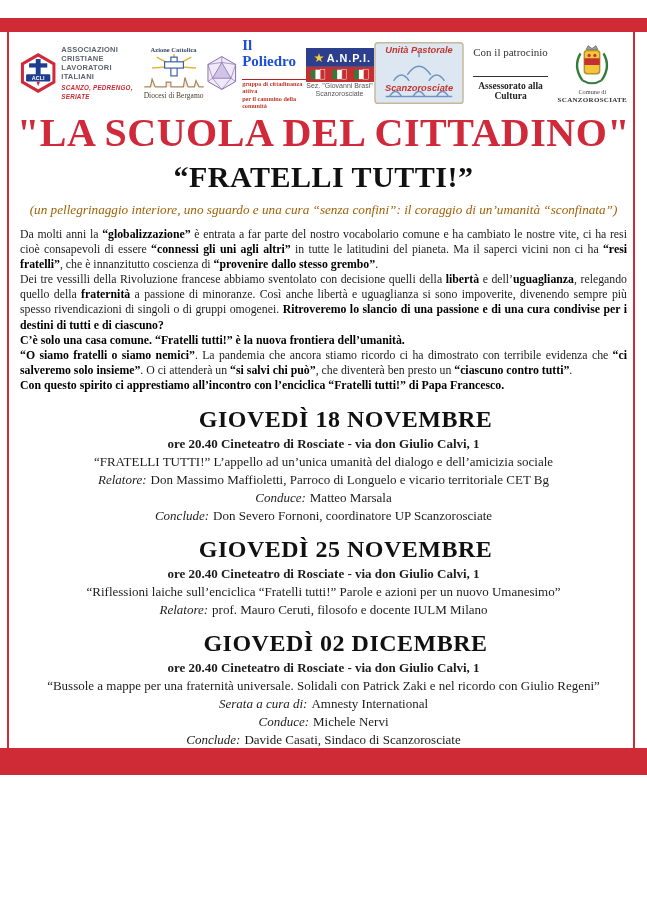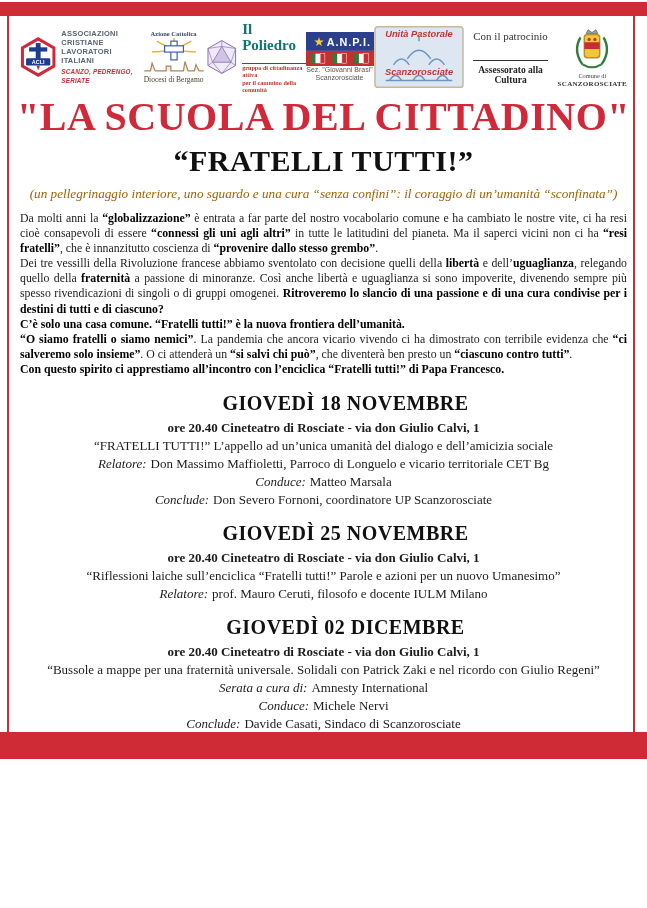--- a/index.html
+++ b/index.html
@@ -1,38 +1,38 @@
 <!DOCTYPE html>
 <html><head>
 <meta charset="utf-8">
 <style>
   html,body{margin:0;padding:0;background:#fff;}
   .poster{
-    position:relative;width:647px;height:759px;margin:0 auto;
+    position:relative;width:647px;height:759px;margin:16px auto;
     background:#fff;overflow:hidden;
     font-family:"Liberation Serif", serif;color:#1c1c1c;
   }
   
   .bar-top{position:absolute;top:2px;left:0;width:647px;height:14px;background:#ce2b37;}
   .bar-bottom{position:absolute;bottom:0;left:0;width:647px;height:27px;background:#ce2b37;}
   .line-left{position:absolute;top:16px;bottom:27px;left:7px;width:2px;background:#ce2b37;}
   .line-right{position:absolute;top:16px;bottom:27px;right:12px;width:2px;background:#ce2b37;}
 
   
   .logos{display:flex;align-items:center;justify-content:space-between;
          padding:22px 20px 0 20px;height:70px;}
   .logo{display:flex;align-items:center;text-align:center;flex-direction:column;}
   .logo-acli{flex-direction:row;gap:5px;text-align:left;}
   .acli-text{font-family:"Liberation Sans",sans-serif;color:#5b6470;font-size:7.5px;
              line-height:9px;font-weight:bold;letter-spacing:.2px;}
   .acli-text .red-it{color:#ce2b37;font-style:italic;font-size:6.3px;margin-top:2px;}
   .ac-top{font-size:6.5px;color:#3b4a66;font-weight:bold;margin-bottom:1px;}
   .ac-bottom{font-size:7.5px;color:#4a3c2a;font-weight:normal;margin-top:1px;}
   .logo-poliedro{flex-direction:row;gap:5px;text-align:left;}
-  .pol-title{font-size:15px;font-weight:bold;color:#0f766e;border-bottom:1.5px solid #b32025;
+  .pol-title{font-size:15px;font-weight:bold;color:#1d4ed8;border-bottom:1.5px solid #b32025;
              padding-bottom:10px;line-height:16px;}
   .pol-sub{font-size:6.2px;color:#c0392b;line-height:7.5px;font-weight:bold;}
   .anpi-sub{font-family:"Liberation Sans",sans-serif;font-size:7px;line-height:8.5px;color:#555;}
   .patro{width:118px;}
   .patro-top{font-size:11px;color:#333;padding-bottom:18px;border-bottom:1px solid #333;}
   .patro-bottom{font-size:9.5px;color:#222;font-weight:bold;margin-top:4px;}
   .comune-sub{font-size:6.3px;color:#444;line-height:7.5px;}
   .comune-sub2{font-size:7px;color:#333;font-weight:bold;letter-spacing:.3px;line-height:8.5px;}
 
   
@@ -46,21 +46,21 @@
            white-space:nowrap;color:#a16207;}
 
   
   .bodytext{margin-top:9px;padding:0 20px;font-size:11.8px;line-height:15.1px;
             text-align:justify;}
   .bodytext p{margin:0;}
   .b{font-weight:bold;color:#000;}
 
   
   .event{margin-top:12px;text-align:center;}
-  .event h2{margin:0;font-size:20px;line-height:29px;font-weight:bold;color:#111;
+  .event h2{margin:0;font-size:24px;line-height:29px;font-weight:bold;color:#111;
             letter-spacing:.5px;padding-left:44px;}
   .venue{font-size:13px;font-weight:bold;margin-top:2px;line-height:15px;white-space:nowrap;}
   .theme{font-size:13px;margin-top:3px;line-height:15px;white-space:nowrap;}
   .erow{font-size:13px;margin-top:3px;line-height:15px;white-space:nowrap;}
   .erow i{margin-right:4px;}
 
   
   .quote{position:relative;width:430px;margin:16px auto 0;color:#ce2b37;
          font-weight:bold;font-style:italic;text-align:center;}
   .qtext{font-size:14.5px;line-height:18px;white-space:nowrap;}
@@ -200,21 +200,21 @@
   </header>
 
   <h1 class="main-title" style="margin:2px 0 0;">"LA SCUOLA DEL CITTADINO"</h1>
   <div class="sub-title">“FRATELLI TUTTI!”</div>
   <div class="tagline">(un pellegrinaggio interiore, uno sguardo e una cura “senza confini”: il coraggio di un’umanità “sconfinata”)</div>
 
   <div class="bodytext">
     <p><span>Da molti anni la </span><span class="b">“globalizzazione”</span><span> è entrata a far parte del nostro vocabolario comune e ha cambiato le nostre vite, ci ha resi cioè consapevoli di essere </span><span class="b">“connessi gli uni agli altri”</span><span> in tutte le latitudini del pianeta. Ma il saperci vicini non ci ha </span><span class="b">“resi fratelli”</span><span>, che è innanzitutto coscienza di </span><span class="b">“provenire dallo stesso grembo”</span><span>.</span></p>
     <p><span>Dei tre vessilli della Rivoluzione francese abbiamo sventolato con decisione quelli della </span><span class="b">libertà</span><span> e dell’</span><span class="b">uguaglianza</span><span>, relegando quello della </span><span class="b">fraternità</span><span> a passione di minoranze. Così anche libertà e uguaglianza si sono impoverite, divenendo sempre più spesso rivendicazioni di singoli o di gruppi omogenei. </span><span class="b">Ritroveremo lo  slancio di una passione e di una cura condivise per i destini di tutti e di ciascuno?</span></p>
     <p class="b">C’è solo una casa comune. “Fratelli tutti!” è la nuova frontiera dell’umanità.</p>
-    <p><span class="b">“O siamo fratelli o siamo nemici”</span><span>. La pandemia che ancora vicario vivendo ci ha dimostrato con terribile evidenza che </span><span class="b">“ci salveremo solo insieme”</span><span>.  O ci attenderà un </span><span class="b">“si salvi chi può”</span><span>, che diventerà ben presto un </span><span class="b">“ciascuno contro tutti”</span><span>.</span></p>
+    <p><span class="b">“O siamo fratelli o siamo nemici”</span><span>. La pandemia che ancora stiamo ricordo ci ha dimostrato con terribile evidenza che </span><span class="b">“ci salveremo solo insieme”</span><span>.  O ci attenderà un </span><span class="b">“si salvi chi può”</span><span>, che diventerà ben presto un </span><span class="b">“ciascuno contro tutti”</span><span>.</span></p>
     <p class="b">Con questo spirito ci apprestiamo all’incontro con l’enciclica “Fratelli tutti!” di Papa Francesco.</p>
   </div>
 
   <section class="event">
     <h2>GIOVEDÌ 18 NOVEMBRE</h2>
     <div class="venue">ore 20.40 Cineteatro di Rosciate - via don Giulio Calvi, 1</div>
     <div class="theme">“FRATELLI TUTTI!” L’appello ad un’unica umanità del dialogo e dell’amicizia sociale</div>
     <div class="erow"><i>Relatore:</i><span>Don Massimo Maffioletti, Parroco di Longuelo e vicario territoriale CET Bg</span></div>
     <div class="erow"><i>Conduce:</i><span>Matteo Marsala</span></div>
     <div class="erow"><i>Conclude:</i><span>Don Severo Fornoni, coordinatore UP Scanzorosciate</span></div>

